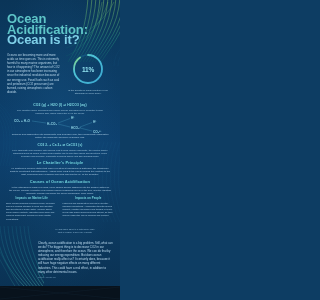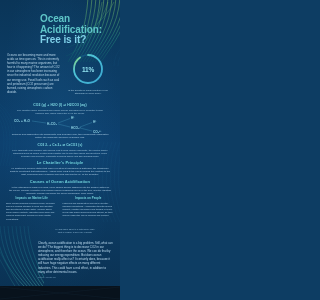--- a/index.html
+++ b/index.html
@@ -22,21 +22,21 @@
   .deco{position:absolute;pointer-events:none;}
   .deco-tr{top:-4px;right:-6px;width:60px;height:66px;opacity:.95;}
   .deco-bl{left:-8px;bottom:8px;width:52px;height:66px;opacity:.8;}
   .deco-ml{left:-14px;top:104px;width:40px;height:62px;opacity:.45;}
   .deco-mr{right:-24px;top:142px;width:54px;height:80px;opacity:.40;}
   .deco-cr{right:-20px;top:38px;width:44px;height:52px;opacity:.35;}
 
   
   .header{position:absolute;top:0;left:0;right:0;height:48px;}
   .title{position:absolute;left:7px;top:14px;width:82px;
-    font-size:10px;line-height:10.5px;font-weight:bold;letter-spacing:-.1px;margin-left:33px;}
+    font-size:13px;line-height:10.5px;font-weight:bold;letter-spacing:-.1px;}
   .t1{color:#5ec5c8;display:block;}
   .t2{color:#7fd0e8;display:block;}
 
   
   .intro{position:absolute;left:7px;top:53px;width:54px;}
   .intro p{margin:0;font-size:2.9px;line-height:4.1px;color:#b9d8ec;text-align:left;}
 
   
   .donut-wrap{position:absolute;left:62px;top:52px;width:52px;}
   .donut{position:relative;width:34px;height:34px;margin:0 auto;}
@@ -186,21 +186,21 @@
       <g fill="none" stroke="url(#gbl)" stroke-width="0.5" opacity="0.55">
         <path d="M0,10 C10,30 18,46 30,64"></path>
         <path d="M0,20 C10,36 16,50 26,65"></path>
       </g>
     </svg>
   </div>
 
   <div class="header">
     <div class="title">
       <span class="t1">Ocean Acidification:</span>
-      <span class="t2">Free is it?</span>
+      <span class="t2">Ocean is it?</span>
     </div>
   </div>
 
   <div class="intro">
     <p>Oceans are becoming more and more acidic as time goes on. This is extremely harmful to many marine organisms, but how is it happening? The amount of CO2 in our atmosphere has been increasing since the industrial revolution because of our energy use. Fossil fuels such as coal and petroleum (CO2 precursors) are burned, raising atmospheric carbon dioxide.</p>
   </div>
 
   <div class="donut-wrap">
     <div class="donut">
       <svg viewBox="0 0 34 34" width="34" height="34">

